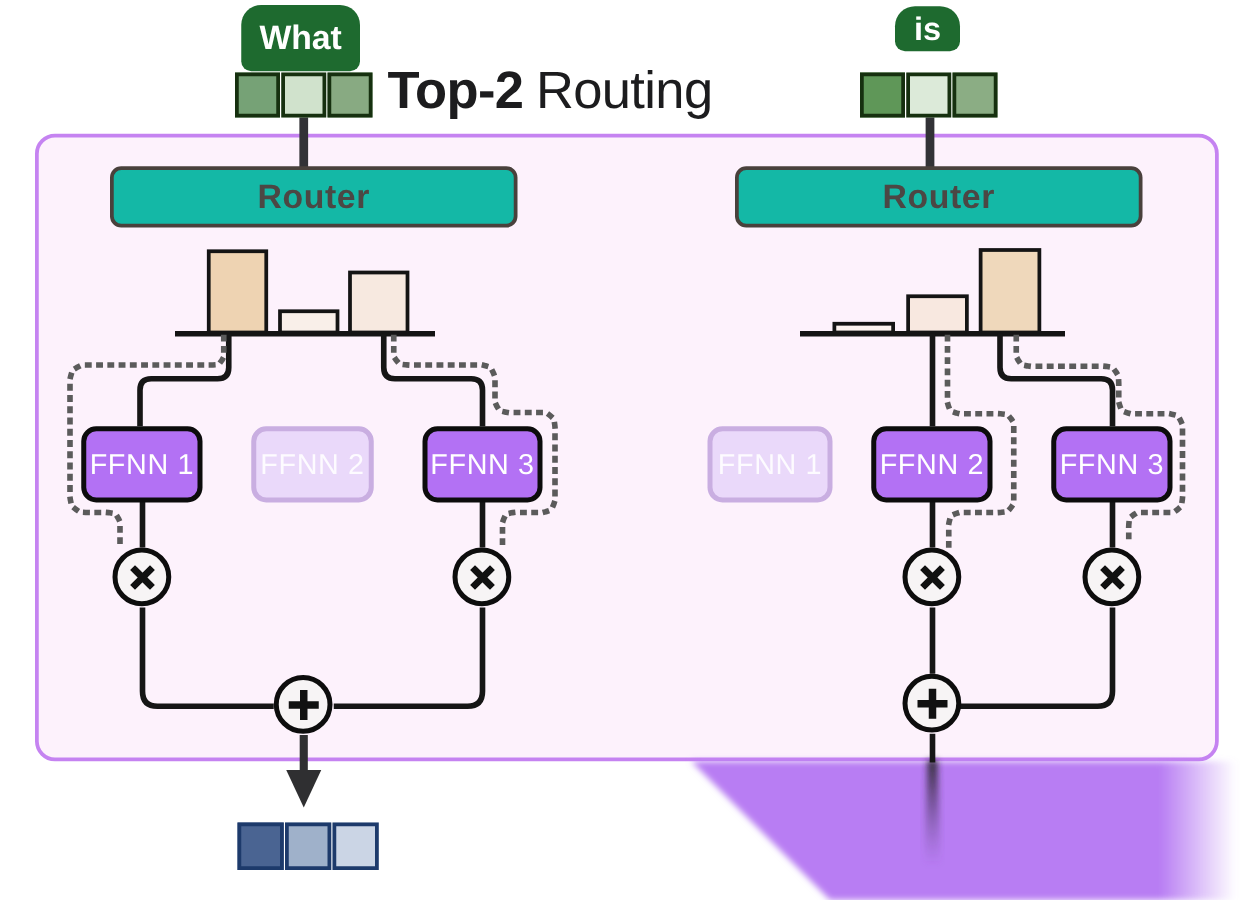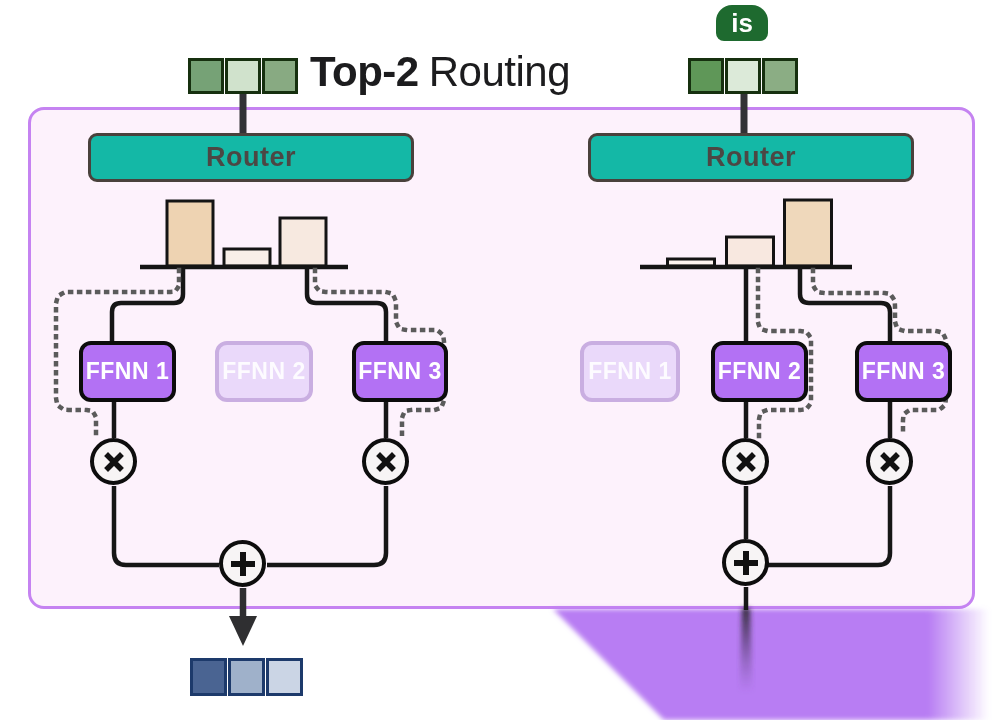--- a/index.html
+++ b/index.html
@@ -34,21 +34,21 @@
 
   
   .router{height:43px;background:#14b8a6;border:3.5px solid #49413c;border-radius:9px;
           display:flex;align-items:center;justify-content:center;
           font-size:27px;font-weight:700;color:#4c4744;letter-spacing:0.5px;}
   .router-left{left:88px;top:133px;width:320px;}
   .router-right{left:588px;top:133px;width:320px;}
 
   
   .ffnn{top:341px;height:53px;border-radius:12px;display:flex;align-items:center;
-        justify-content:center;font-size:23px;font-weight:700;letter-spacing:0.5px;margin-left:14px;}
+        justify-content:center;font-size:23px;font-weight:400;letter-spacing:0.5px;}
   .ffnn.active{background:#b371f4;border:4.5px solid #0c0c0c;color:#ffffff;}
   .ffnn.faded{background:#ead9fa;border:4px solid #c9aee1;color:rgba(255,255,255,0.88);}
   .fl1{left:65px;width:89px;}  .fl2{left:201px;width:90px;}  .fl3{left:338px;width:88px;}
   .fr1{left:566px;width:92px;} .fr2{left:697px;width:89px;}  .fr3{left:841px;width:89px;}
 
   
   .op{width:39px;height:39px;border:4.5px solid #0d0d0d;border-radius:50%;
       background:#f7f4f5;display:flex;align-items:center;justify-content:center;}
   .mul1{left:90px;top:438px;} .mul2{left:362px;top:438px;}
   .mul3{left:722px;top:438px;} .mul4{left:866px;top:438px;}
@@ -123,20 +123,21 @@
     </g>
 
     <path d="M243 588 V620" stroke="#2f2f31" stroke-width="6.5" fill="none"></path>
     <polygon points="229,616 257,616 243,646" fill="#2f2f31"></polygon>
   </svg>
 
   <div class="abs title">
     <span class="b">Top-2</span><span class="r">Routing</span>
   </div>
 
+  <div class="abs tok-label what-label">What</div>
   <div class="abs cells what-cells">
       <div class="cell" style="background: rgb(118, 162, 118);"></div>
       <div class="cell" style="background: rgb(208, 226, 204);"></div>
       <div class="cell" style="background: rgb(136, 170, 130);"></div>
     </div>
 
   <div class="abs tok-label is-label">is</div>
   <div class="abs cells is-cells">
       <div class="cell" style="background: rgb(95, 151, 88);"></div>
       <div class="cell" style="background: rgb(220, 234, 217);"></div>

